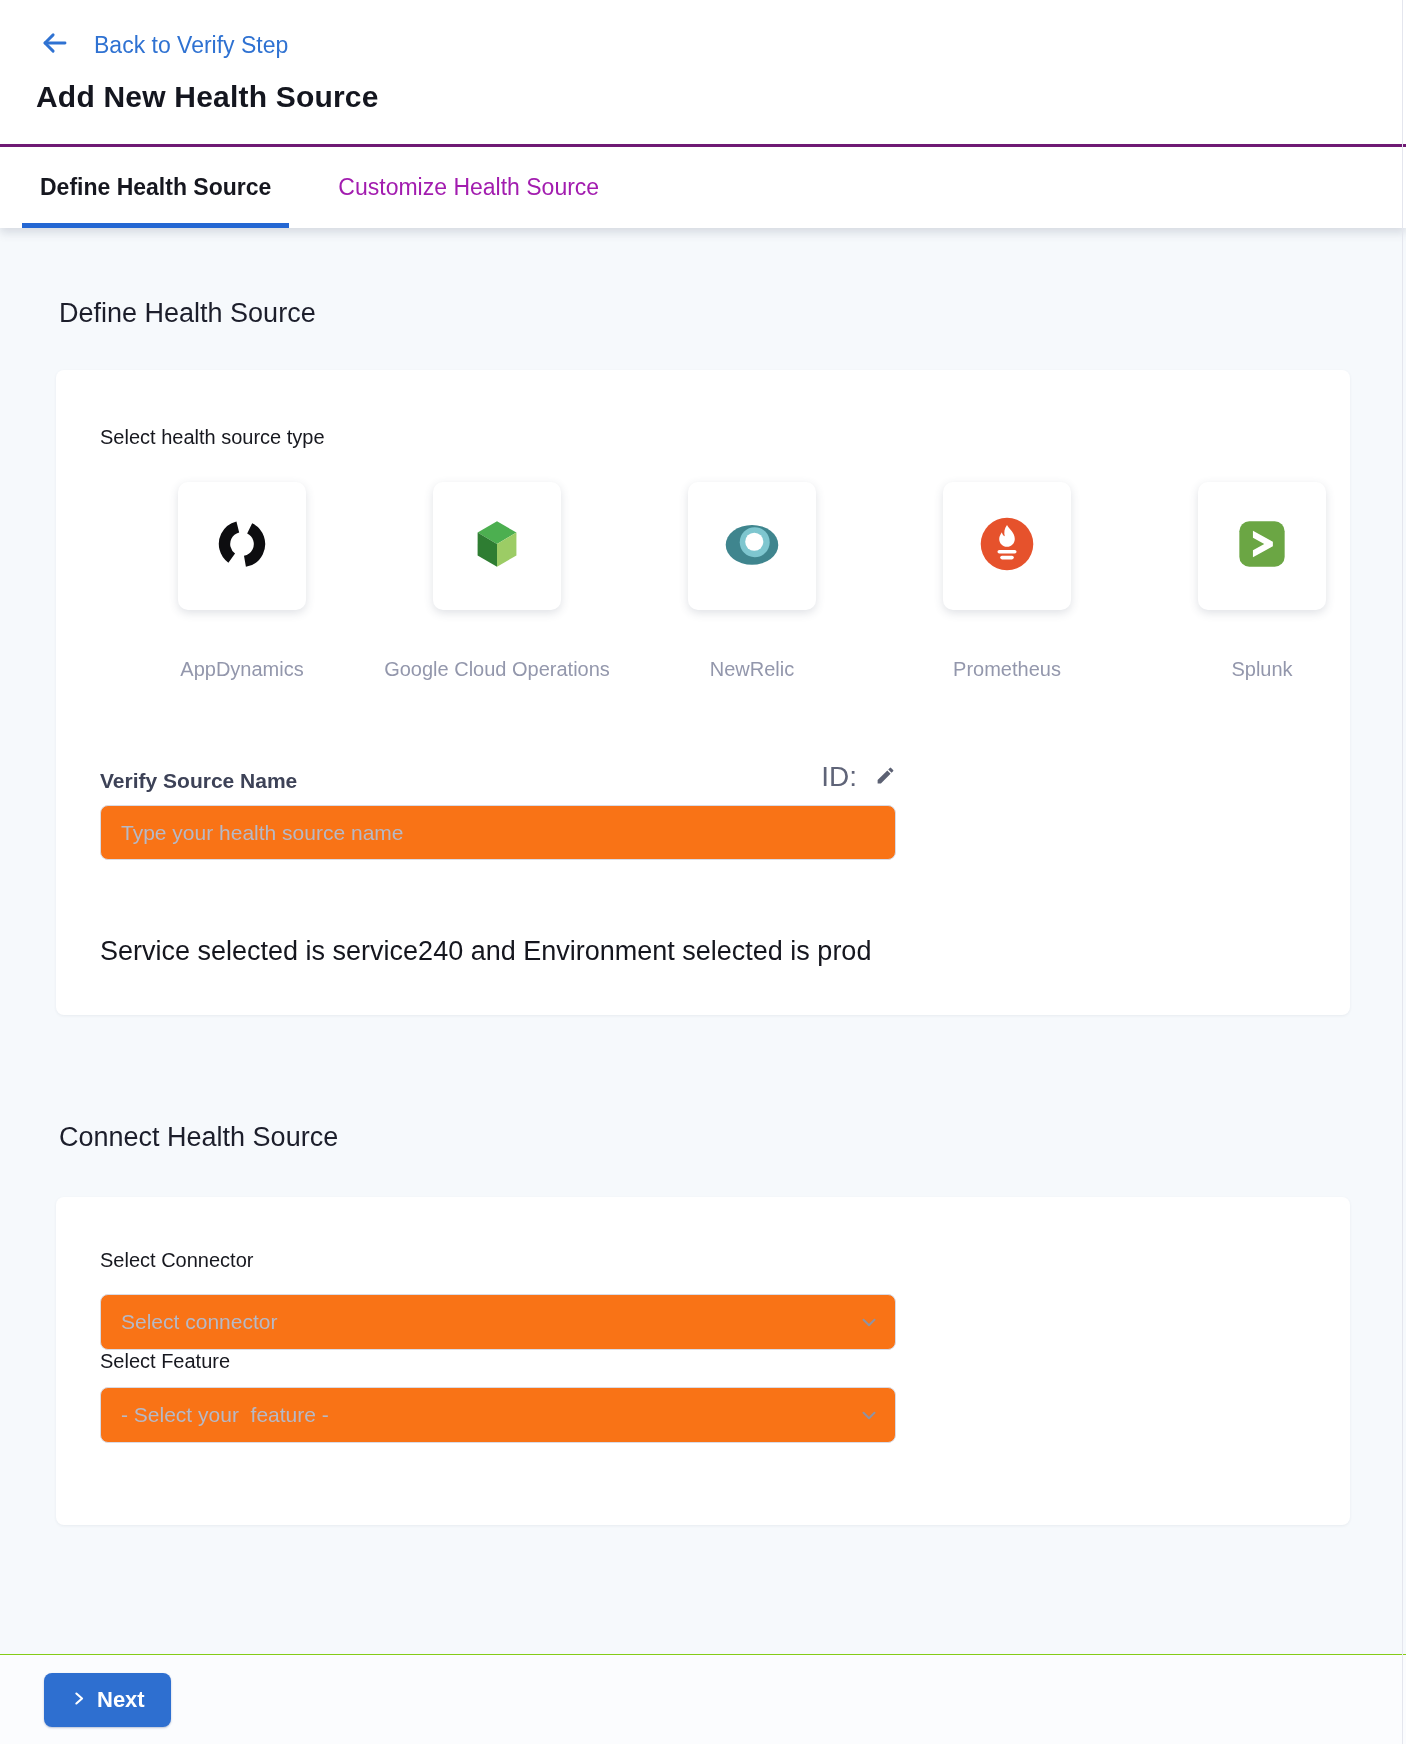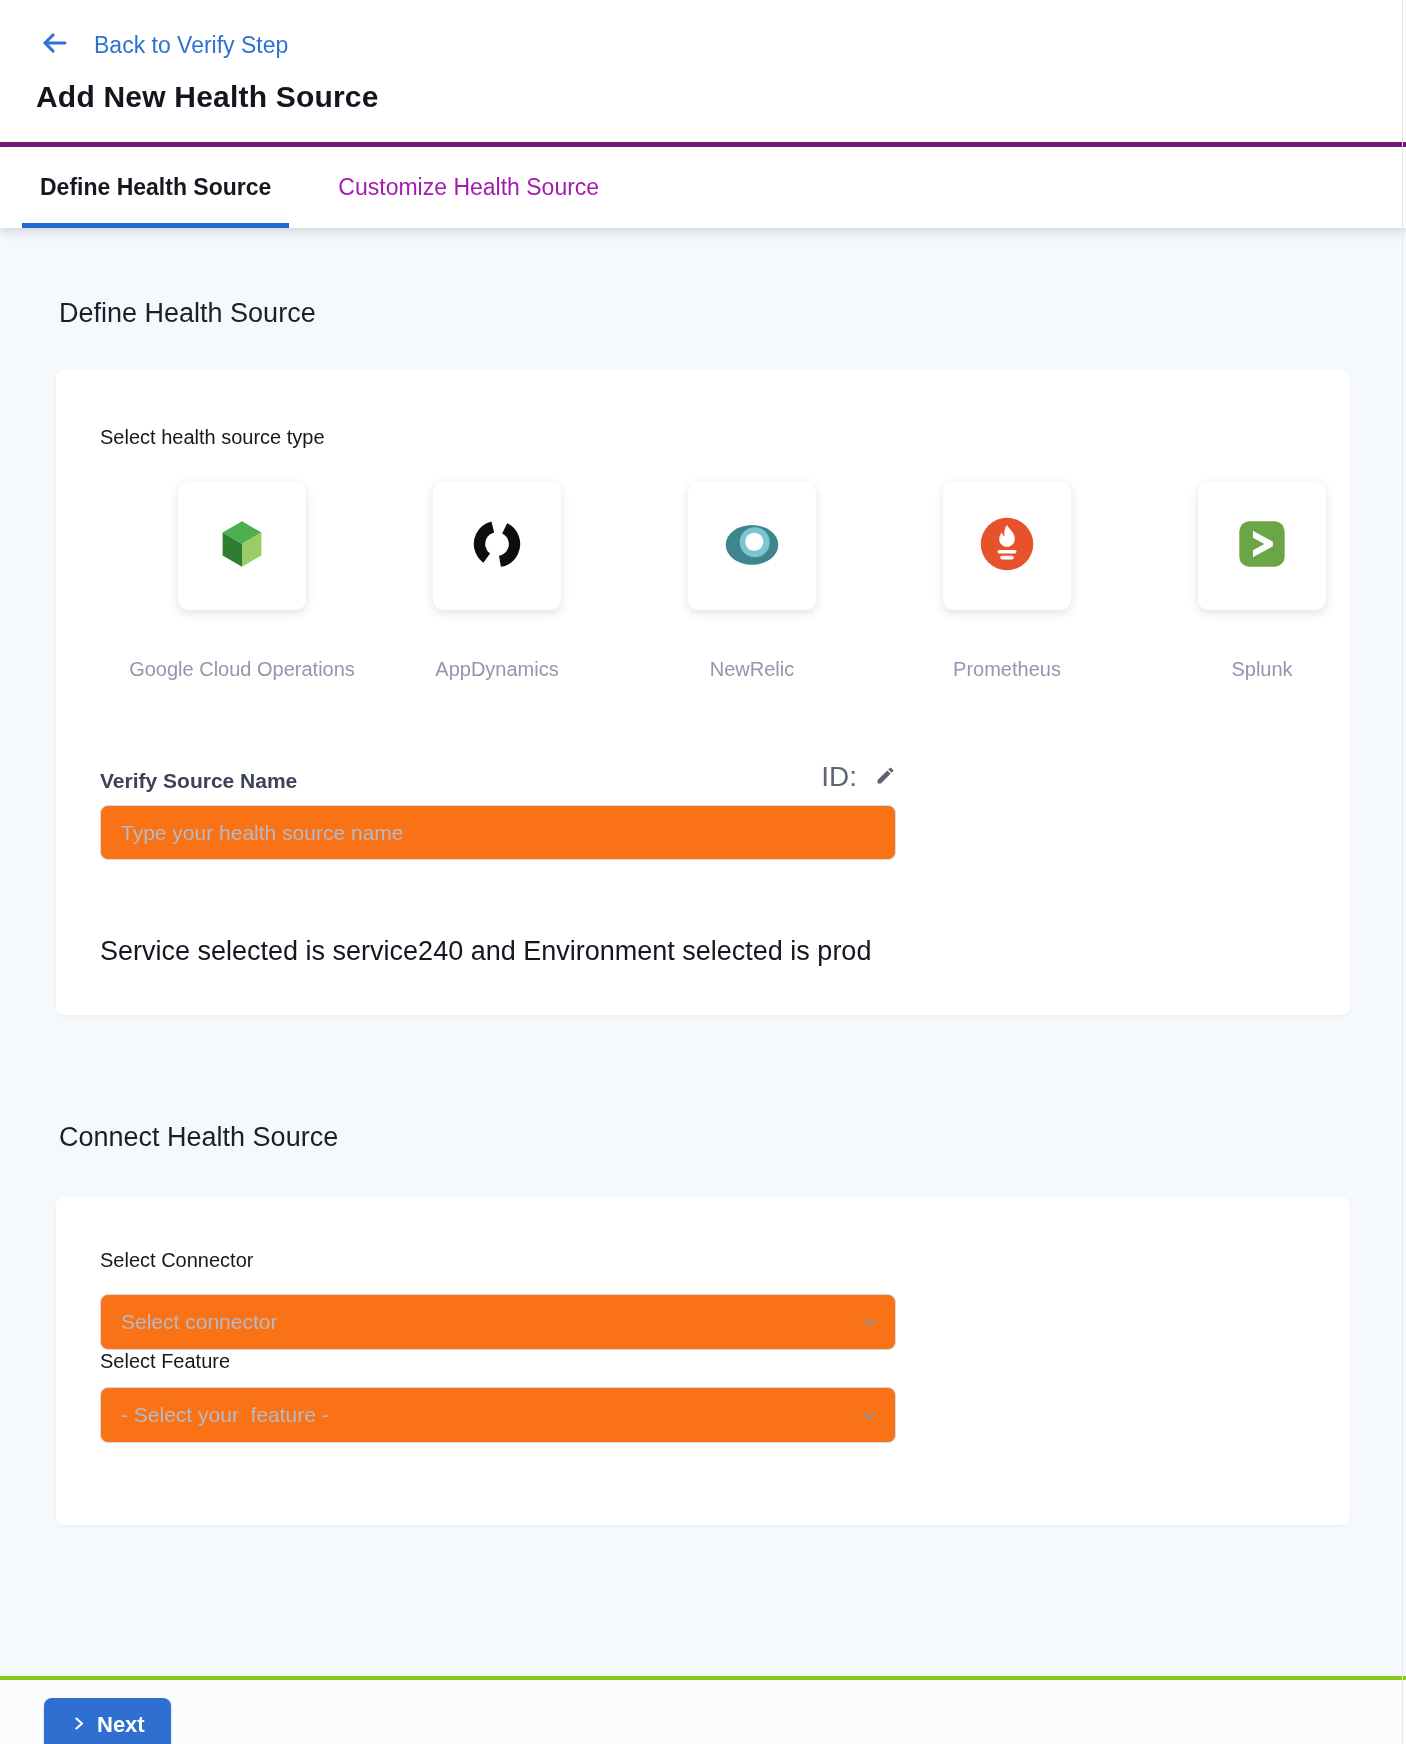--- a/index.html
+++ b/index.html
@@ -7,21 +7,21 @@
   body {
     font-family: "Liberation Sans", sans-serif;
     background: #f6f9fc;
     color: #1c1e2b;
     position: relative;
     overflow: hidden;
   }
   .right-edge { position:absolute; top:0; right:3px; width:1px; height:100%; background:#e4e6ee; z-index:9; }
 
   
-  .app-header { background:#fff; height:147px; padding:28px 40px 0 36px; border-bottom:5px solid #701a75; }
+  .app-header { background:#fff; height:147px; padding:28px 40px 0 36px; border-bottom:3px solid #701a75; }
   .back-row { display:flex; align-items:center; gap:24px; margin-left:4px; cursor:pointer; }
   .back-link { color:#2f72d2; font-size:23px; text-decoration:none; }
   .page-title { margin-top:18px; font-size:30px; font-weight:700; color:#14161f; letter-spacing:.2px; }
 
   
   .tabbar { background:#fff; height:81px; display:flex; align-items:stretch; padding:0 22px; position:relative; z-index:5; box-shadow:0 5px 9px rgba(57,66,95,.16); }
   .tab { display:flex; align-items:center; padding:0 18px; font-size:23px; position:relative; cursor:pointer; }
   .tab + .tab { margin-left:31px; }
   .tab--active { font-weight:700; color:#16171f; }
   .tab--active::after { content:""; position:absolute; left:0; right:0; bottom:0; height:5px; background:#2467d3; }
@@ -59,22 +59,22 @@
   .service-note { margin-top:76px; font-size:27px; color:#15161e; }
 
   .select-box { position:relative; width:796px; height:56px; margin-top:22px; }
   .select-box .text-input { width:796px; height:56px; margin-top:0; cursor:pointer; }
   .select-chevron { position:absolute; right:16px; top:17px; pointer-events:none; }
 
   .label-feature { }
   .select-feature { margin-top:14px; }
 
   
-  .footer { position:absolute; left:0; right:0; bottom:0; height:68px; background:#fbfcfe;
-            border-top:4px solid #84cc16; padding:18px 0 0 44px; }
+  .footer { position:absolute; left:0; right:0; bottom:0; height:90px; background:#fbfcfe;
+            border-top:1px solid #84cc16; padding:18px 0 0 44px; }
   .next-btn { display:inline-flex; align-items:center; gap:10px; background:#2e6fd0; color:#fff; border:none;
               border-radius:8px; height:54px; padding:0 26px; font-size:22px; font-weight:700; font-family:inherit;
               cursor:pointer; box-shadow:0 1px 2px rgba(30,60,120,.3); }
 </style>
 </head>
 <body>
 
 <div class="right-edge"></div>
 
 <div class="app-header">
@@ -100,39 +100,39 @@
   <div class="section-heading heading-define">Define Health Source</div>
 
   <div class="panel panel-define">
     <div class="field-label type-caption">Select health source type</div>
 
     <div class="type-row">
 
       <div class="type-item">
         <div class="type-card">
           <span>
+            <svg viewBox="0 0 64 64" width="56" height="56">
+                <circle cx="32" cy="32" r="20" fill="none" stroke="#0d0d10" stroke-width="13" stroke-dasharray="50 16 45 14.66" transform="rotate(-64 32 32)"></circle>
+              </svg>
+          </span>
+        </div>
+        <div class="type-label">AppDynamics</div>
+      </div>
+
+      <div class="type-item">
+        <div class="type-card">
+          <span>
             <svg viewBox="0 0 64 64" width="54" height="54">
               <polygon points="32,5 55,18.5 32,32 9,18.5" fill="#4caf50"></polygon>
               <polygon points="9,18.5 32,32 32,59 9,45.5" fill="#2e7d32"></polygon>
               <polygon points="55,18.5 55,45.5 32,59 32,32" fill="#9ccc65"></polygon>
             </svg>
           </span>
         </div>
         <div class="type-label">Google Cloud Operations</div>
-      </div>
-
-      <div class="type-item">
-        <div class="type-card">
-          <span>
-            <svg viewBox="0 0 64 64" width="56" height="56">
-                <circle cx="32" cy="32" r="20" fill="none" stroke="#0d0d10" stroke-width="13" stroke-dasharray="50 16 45 14.66" transform="rotate(-64 32 32)"></circle>
-              </svg>
-          </span>
-        </div>
-        <div class="type-label">AppDynamics</div>
       </div>
 
       <div class="type-item">
         <div class="type-card">
           <span>
             <svg viewBox="0 0 64 64" width="58" height="58">
               <ellipse cx="32" cy="33" rx="29" ry="22" fill="#3f858e"></ellipse>
               <circle cx="35" cy="30" r="16.5" fill="#7ec6cf"></circle>
               <circle cx="34.5" cy="29.5" r="10" fill="#ffffff"></circle>
             </svg>

